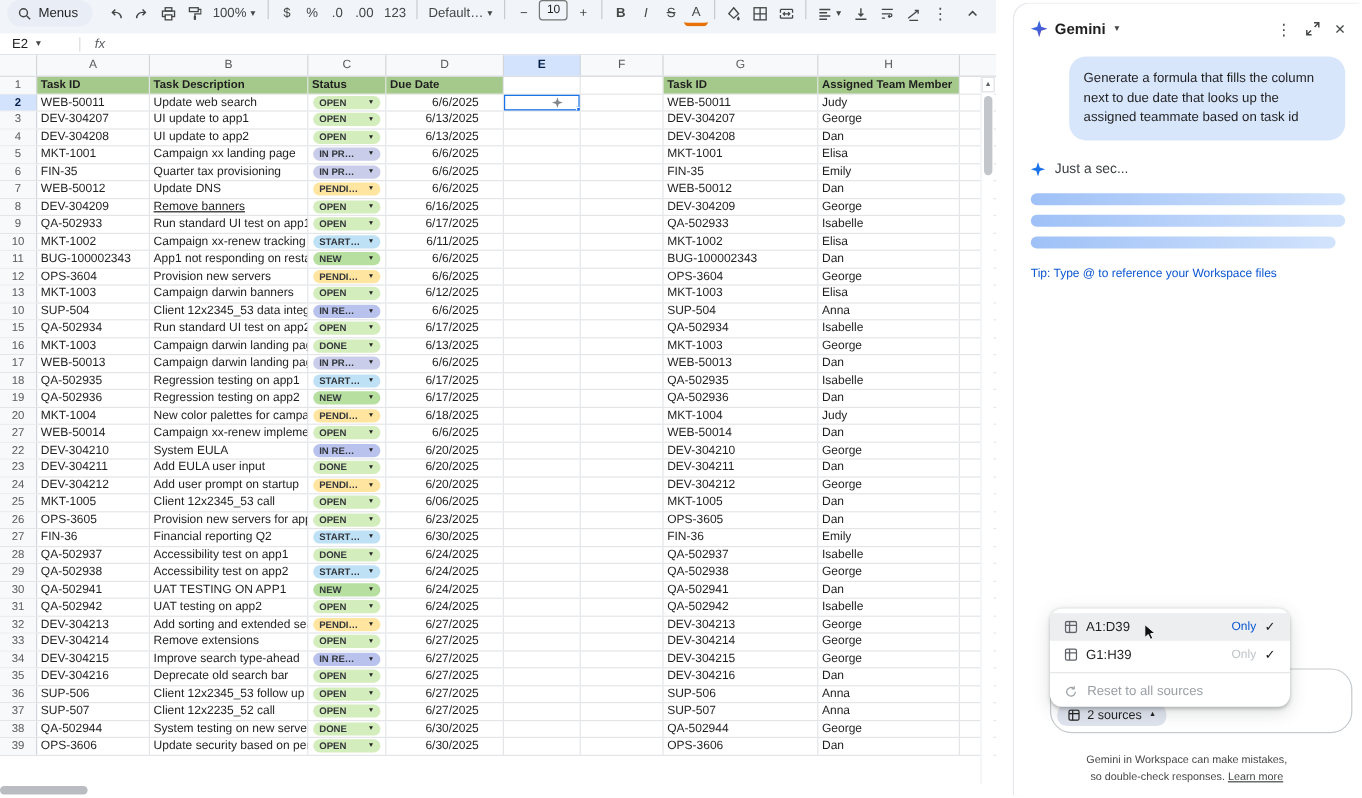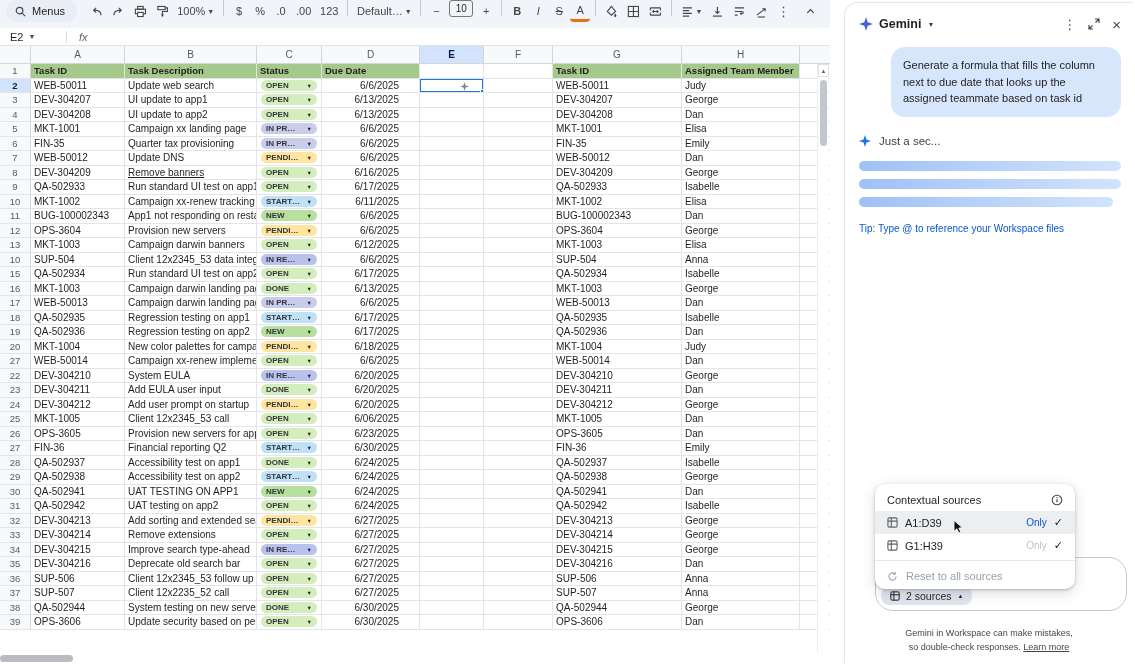--- a/index.html
+++ b/index.html
@@ -932,28 +932,20 @@
       <div class="chip">
         <svg width="10" height="10" viewBox="0 0 12 12">
             <rect x="1" y="1" width="10" height="10" rx="1.5" fill="none" stroke="#1f1f1f" stroke-width="1.2"></rect>
             <path d="M1 4.5h10M4.7 1v10" stroke="#1f1f1f" stroke-width="1.2"></path>
           </svg>
         <span>2 sources</span>
         <span class="chev">▲</span>
       </div>
 
       <div class="popup">
-        <div class="ptitle">
-          <span>Contextual sources</span>
-          <svg width="12" height="12" viewBox="0 0 12 12">
-              <circle cx="6" cy="6" r="4.8" fill="none" stroke="#444746" stroke-width="1.1"></circle>
-              <path d="M6 5.2v3" stroke="#444746" stroke-width="1.2"></path>
-              <circle cx="6" cy="3.6" r=".7" fill="#444746"></circle>
-            </svg>
-        </div>
         <div id="src-list">
             <div class="srow hov">
               <svg width="11" height="11" viewBox="0 0 12 12">
                 <rect x="1" y="1" width="10" height="10" rx="1.5" fill="none" stroke="#5f6368" stroke-width="1.2"></rect>
                 <path d="M1 4.5h10M4.7 1v10" stroke="#5f6368" stroke-width="1.2"></path>
               </svg>
               <span>A1:D39</span>
               <span class="sp"></span>
               <span class="only blue">Only</span>
               <span class="chk">✓</span>

